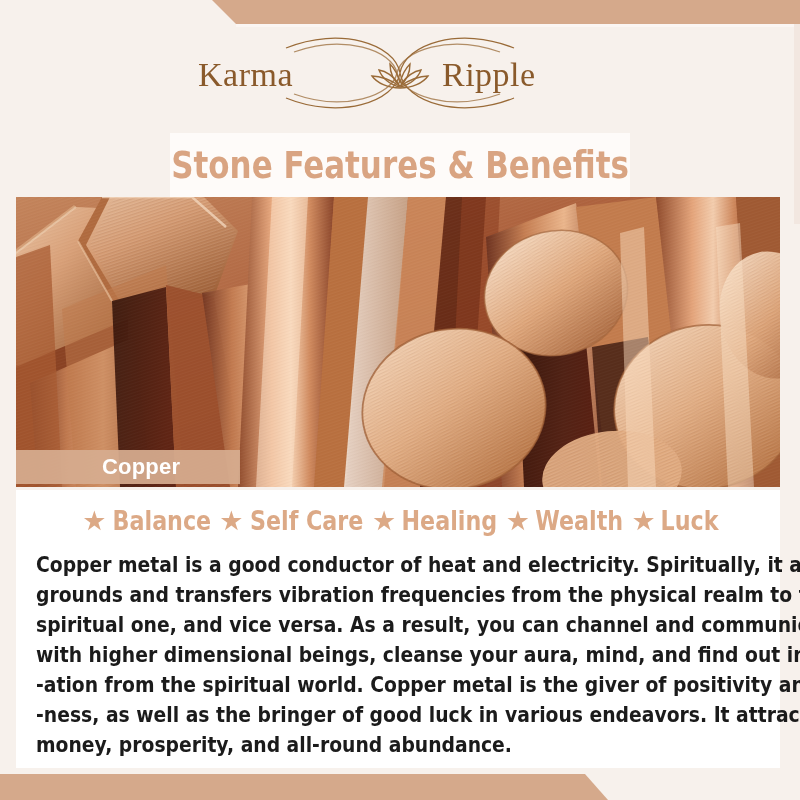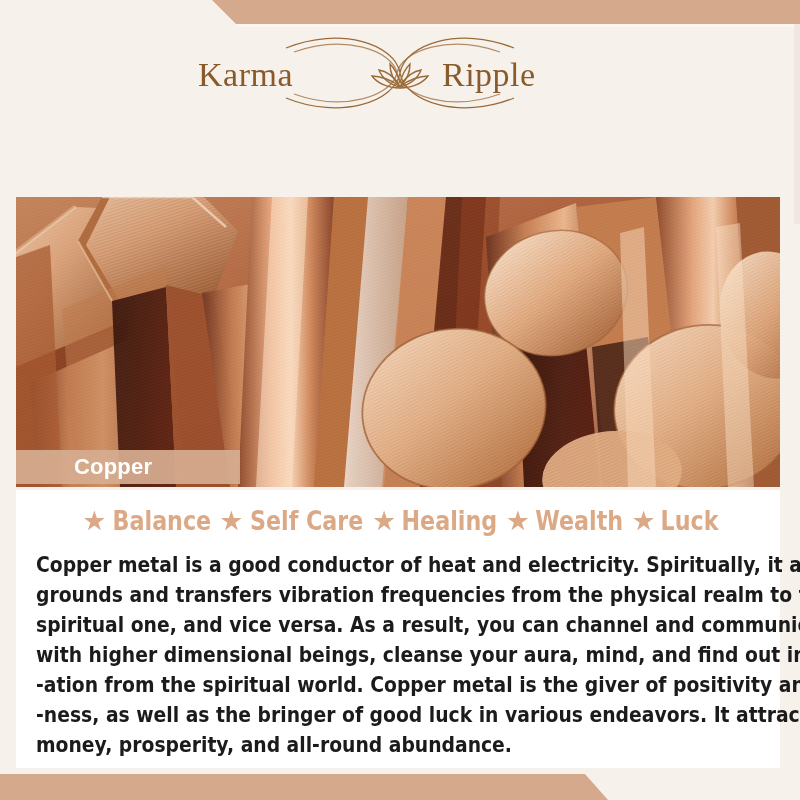--- a/index.html
+++ b/index.html
@@ -118,21 +118,21 @@
     height: 34px;
     background: rgba(214, 172, 143, 0.93);
     display: flex;
     align-items: center;
   }
   .photo-caption span {
     color: #FFFFFF;
     font-family: "Liberation Sans", sans-serif;
     font-weight: bold;
     font-size: 22px;
-    padding-left: 58px;
+    padding-left: 86px;
     letter-spacing: 0.2px;
   }
 
   
   .content {
     position: absolute;
     top: 490px;
     left: 16px;
     width: 764px;
     height: 278px;
@@ -204,20 +204,23 @@
         <path d="M210 57 C200 55 192 48 189 40 C195 41 203 46 209 54"></path>
         <path d="M210 57 C220 55 228 48 231 40 C225 41 217 46 211 54"></path>
         <path d="M210 58 C198 58 187 53 182 46 C190 46 202 50 209 56"></path>
         <path d="M210 58 C222 58 233 53 238 46 C230 46 218 50 211 56"></path>
       </g>
       <text class="logo-text" x="8" y="56">Karma</text>
       <text class="logo-text" x="252" y="56">Ripple</text>
     </svg>
   </div>
 
+  <div class="title-banner">
+    <div class="title-text">Stone Features &amp; Benefits</div>
+  </div>
 
   <div class="photo">
     <svg width="764" height="290" viewBox="0 0 764 290">
       <defs>
         <linearGradient id="bgA" x1="0" y1="0" x2="1" y2="1">
           <stop offset="0" stop-color="#C4855C"></stop>
           <stop offset="0.5" stop-color="#A85936"></stop>
           <stop offset="1" stop-color="#7E3A22"></stop>
         </linearGradient>
         <linearGradient id="barBright" x1="0" y1="0" x2="1" y2="0">

